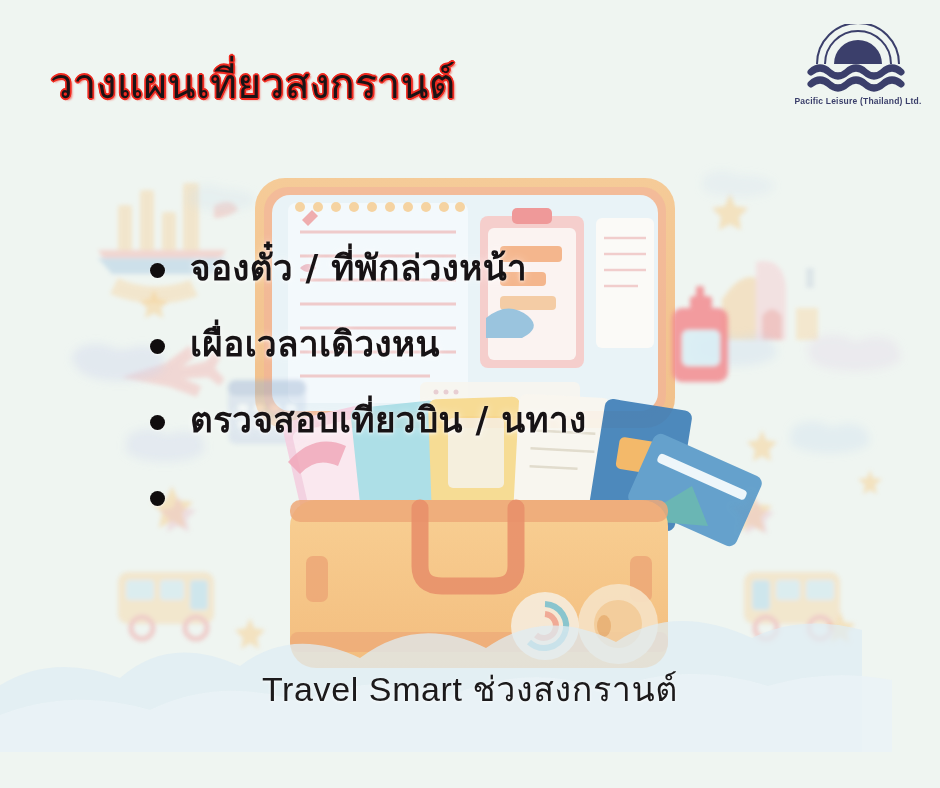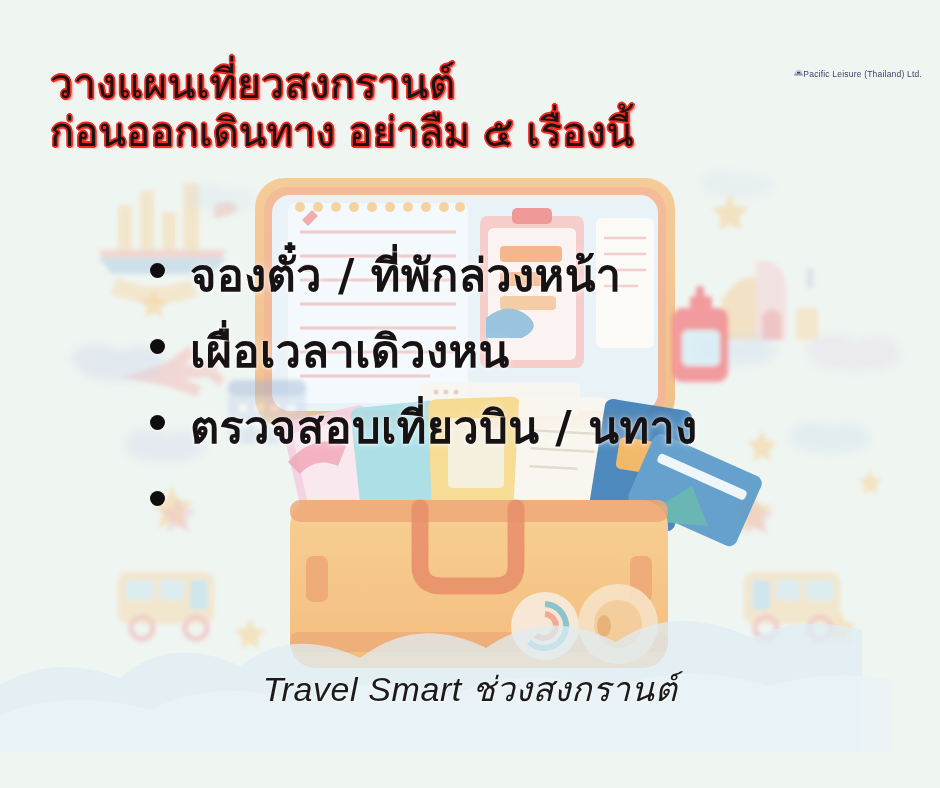--- a/index.html
+++ b/index.html
@@ -14,21 +14,21 @@
     background:#eff5f1;
   }
 
   
   .bg{position:absolute;inset:0;overflow:hidden;}
   .bg svg{position:absolute;left:0;top:0;width:940px;height:788px;}
 
   
   .logo{
     position:absolute;left:794px;top:24px;width:128px;height:98px;
-    display:flex;flex-direction:row;align-items:center;justify-content:flex-start;
+    display:flex;flex-direction:column;align-items:center;justify-content:flex-start;font-weight:bold;
   }
   .logo-mark{width:110px;height:70px;display:block;}
   .logo-text{
     margin-top:2px;font-size:8.5px;color:#3b3f6b;letter-spacing:.2px;
     font-family:"Liberation Sans",sans-serif;white-space:nowrap;
   }
 
   
   .headline{
     position:absolute;left:50px;top:64px;width:760px;
@@ -60,34 +60,33 @@
     margin-bottom:20px;
     height:56px;
   }
   .li .dot{
     flex:0 0 auto;width:15px;height:15px;border-radius:50%;
     background:#100d0e;margin-top:20px;margin-right:25px;
     box-shadow:0 1px 2px rgba(255,255,255,.65);
   }
   .li .txt{
     font-family:"DejaVu Sans","Liberation Sans",sans-serif;
-    font-weight:bold;font-size:45px;color:#171315;
+    font-weight:bold;font-size:35px;color:#171315;
     letter-spacing:.4px;white-space:nowrap;line-height:1.45;
     text-shadow:0 1px 3px rgba(255,255,255,.75),0 0 8px rgba(255,255,255,.5);
   }
 
   
   .footer{
     position:absolute;left:0;top:662px;width:940px;text-align:center;
   }
   .footer .ft{
     font-family:"Liberation Sans","DejaVu Sans",sans-serif;
     font-size:34px;color:#1c1a1b;letter-spacing:.6px;font-weight:400;
     text-shadow:0 1px 3px rgba(255,255,255,.8);
-    font-style:italic;
   }
 </style>
 </head>
 <body>
 
 <div class="poster">
 
   <div class="bg">
     <svg viewBox="0 0 940 788" xmlns="http://www.w3.org/2000/svg" aria-hidden="true">
       <defs>
@@ -340,21 +339,20 @@
       <path d="M22 40 a33 33 0 0 1 66 0" fill="none" stroke="#3b3f6b" stroke-width="2"></path>
       <path d="M31 40 a24 24 0 0 1 48 0 z" fill="#3b3f6b"></path>
       <path d="M8 48 q9 -8 18 0 t18 0 t18 0 t18 0 t18 0" fill="none" stroke="#3b3f6b" stroke-width="7" stroke-linecap="round"></path>
       <path d="M8 60 q9 -8 18 0 t18 0 t18 0 t18 0 t18 0" fill="none" stroke="#3b3f6b" stroke-width="7" stroke-linecap="round"></path>
     </svg>
     <div class="logo-text">Pacific Leisure (Thailand) Ltd.</div>
   </div>
 
   <div class="headline">
     <span class="hl line1">วางแผนเที่ยวสงกรานต์</span>
-    <span class="hl line2">ก่อนออกเดินทาง อย่าลืม ๕ เรื่องนี้</span>
   </div>
 
   <div class="list">
     <div class="li">
       <span class="dot"></span>
       <span class="txt">จองตั๋ว / ที่พักล่วงหน้า</span>
     </div>
     <div class="li">
       <span class="dot"></span>
       <span class="txt">เผื่อเวลาเดิวงหน</span>

